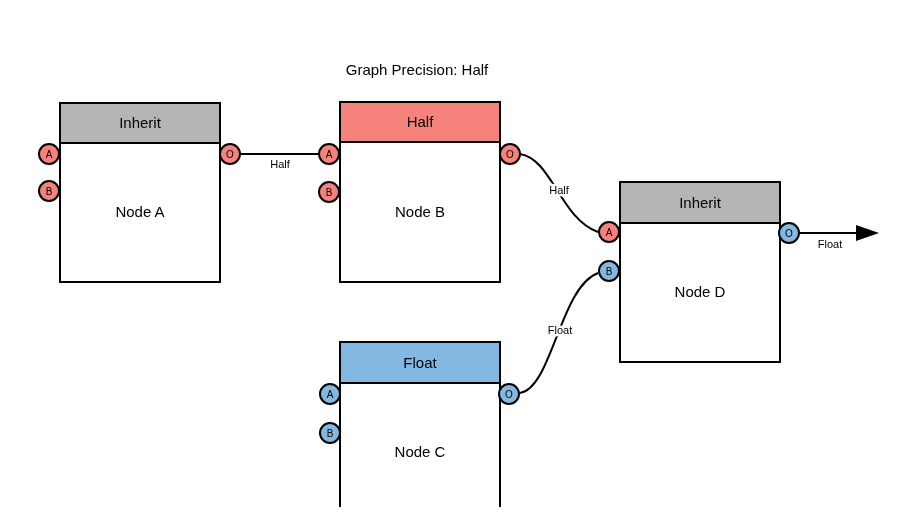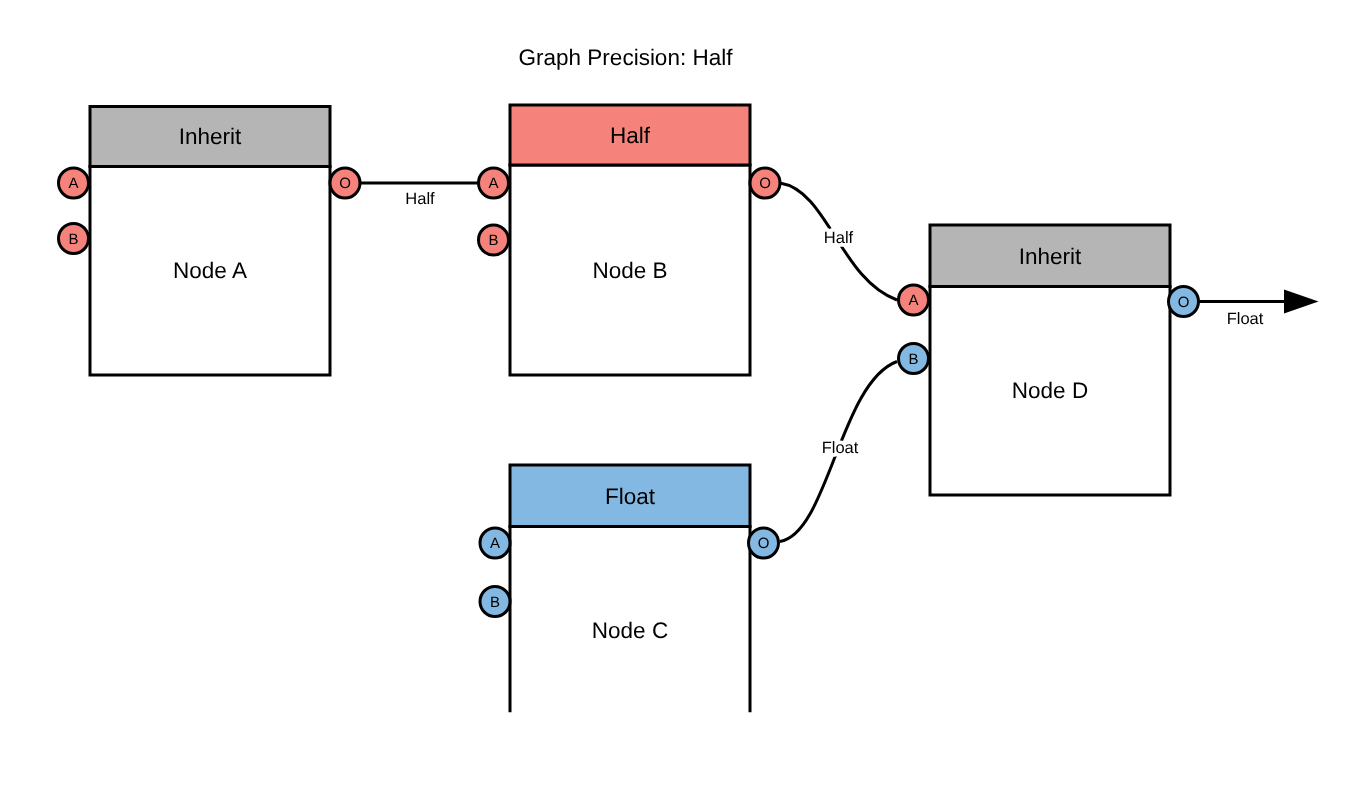--- a/index.html
+++ b/index.html
@@ -3,20 +3,21 @@
 <meta charset="utf-8">
 <style>
   html, body { margin: 0; padding: 0; background: #ffffff; }
   .canvas {
     position: relative;
     width: 906px;
     height: 475px;
     background: #ffffff;
     overflow: hidden;
     font-family: "Liberation Sans", sans-serif;
+    margin-top: 32px;
   }
   svg text {
     font-family: "Liberation Sans", sans-serif;
     fill: #000000;
   }
   .title-text {
     font-size: 15px;
     text-anchor: middle;
   }
   .edge {

